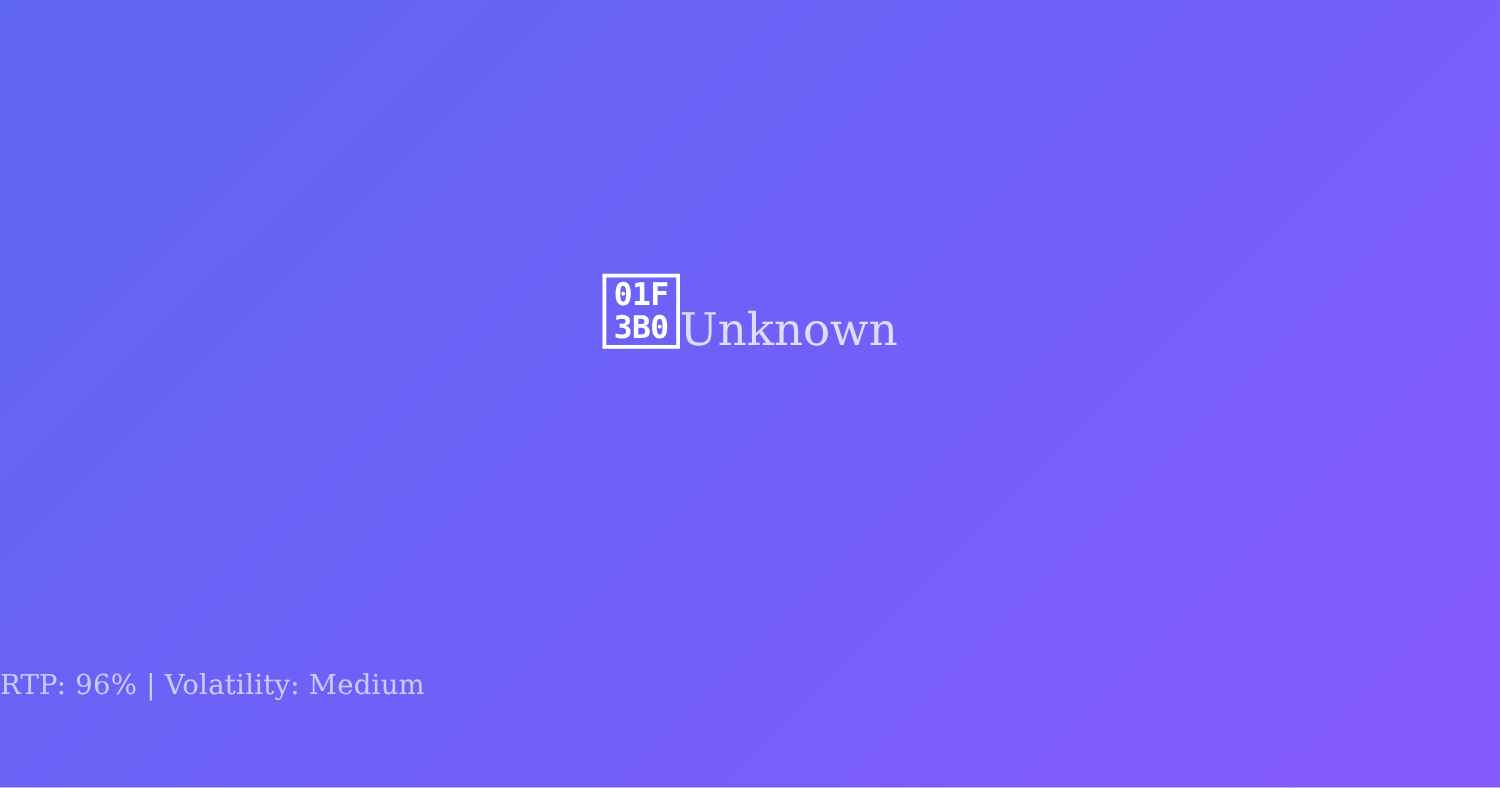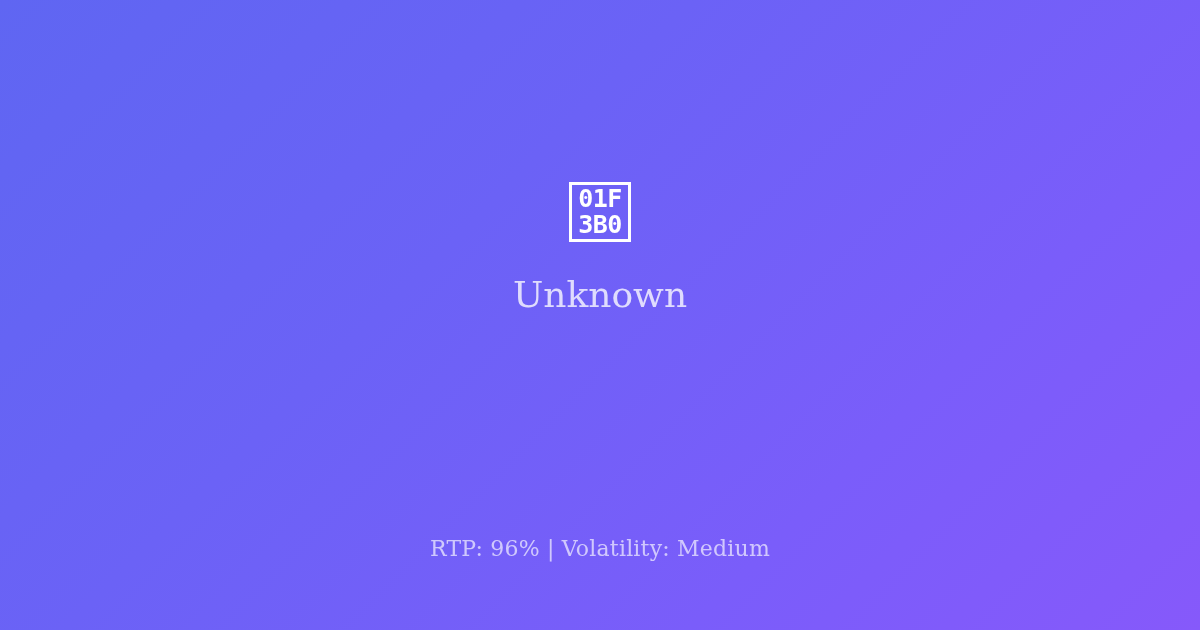--- a/index.html
+++ b/index.html
@@ -27,21 +27,21 @@
   }
 
   
   .hero {
     position: absolute;
     left: 0;
     right: 0;
     top: 0;
     height: 498px;
     display: flex;
-    flex-direction: column;
+    flex-direction: row;
     align-items: center;
     justify-content: center;
     padding: 0 28px;
     box-sizing: border-box;
   }
 
   .title-row {
     display: flex;
     align-items: center;
     justify-content: center;
@@ -91,21 +91,20 @@
     line-height: 1.2;
     text-align: center;
   }
 
   
   .footer-meta {
     position: absolute;
     left: 0;
     right: 0;
     bottom: 68px;
-    text-align: center;
     font-size: 22px;
     font-weight: 400;
     color: rgba(255, 255, 255, 0.66);
     line-height: 1.25;
     letter-spacing: 0.2px;
   }
 </style>
 </head>
 <body>
 

